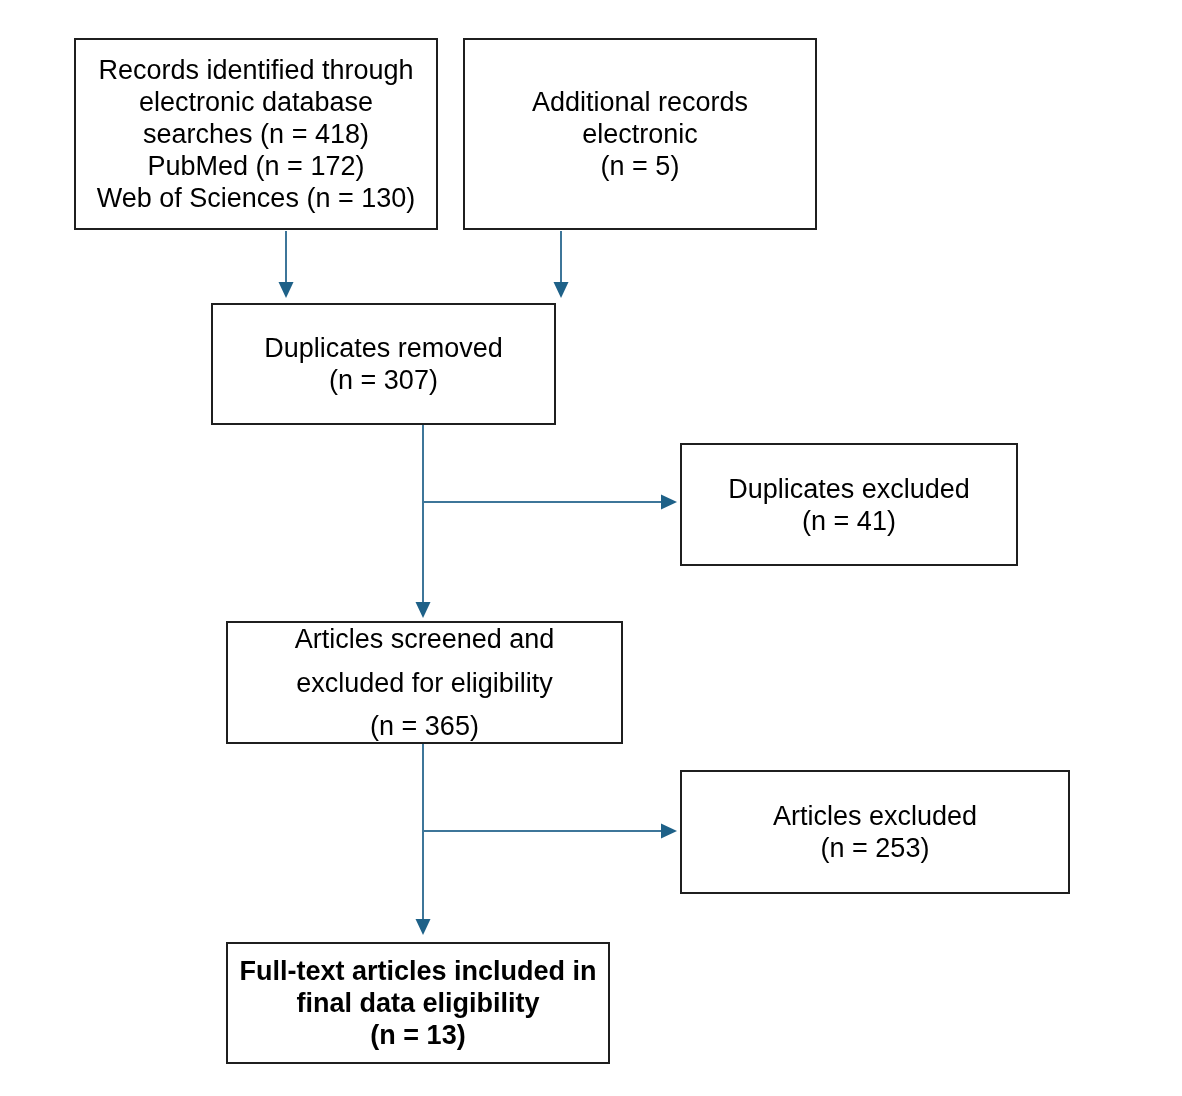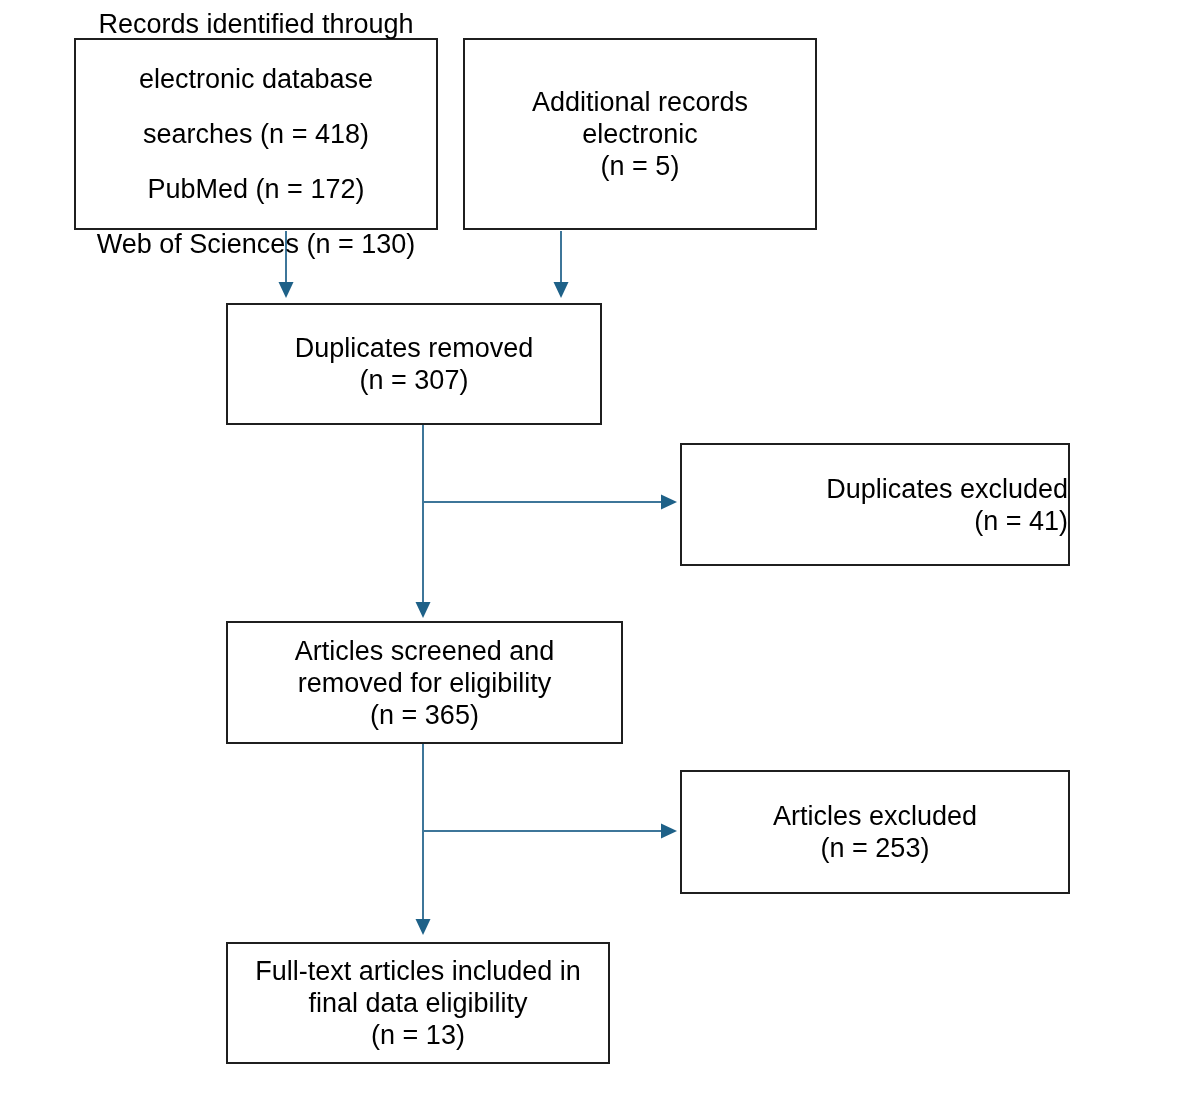--- a/index.html
+++ b/index.html
@@ -42,27 +42,27 @@
     background: var(--box-fill);
     display: flex;
     flex-direction: column;
     justify-content: center;
     align-items: center;
     text-align: center;
     font-size: 27px;
     line-height: 32px;
     color: var(--text);
   }
-  #box-records      { left: 74px;  top: 38px;  width: 364px; height: 192px; gap: 23px; }
+  #box-records      { left: 74px;  top: 38px;  width: 364px; height: 192px; }
   #box-additional   { left: 463px; top: 38px;  width: 354px; height: 192px; text-align: right; }
-  #box-dup-removed  { left: 226px; top: 303px; width: 376px; height: 122px; text-align: center; }
-  #box-dup-excluded { left: 680px; top: 443px; width: 390px; height: 123px; align-items: flex-end; }
-  #box-screened     { left: 226px; top: 621px; width: 397px; height: 123px; }
+  #box-dup-removed  { left: 211px; top: 303px; width: 345px; height: 122px; text-align: center; }
+  #box-dup-excluded { left: 680px; top: 443px; width: 338px; height: 123px; }
+  #box-screened     { left: 226px; top: 621px; width: 397px; height: 123px; justify-content: space-between; }
   #box-art-excluded { left: 680px; top: 770px; width: 390px; height: 124px; text-align: right; }
-  #box-fulltext     { left: 226px; top: 942px; width: 384px; height: 122px; }
+  #box-fulltext     { left: 226px; top: 942px; width: 384px; height: 122px; font-weight: bold; }
 </style>
 </head>
 <body>
 
 <div class="canvas">
 
   <svg class="arrows" viewBox="0 0 1182 1096" aria-hidden="true">
     <g>
       <line x1="286" y1="231" x2="286" y2="283"></line>
       <polygon points="286,298 278.5,282 293.5,282"></polygon>
@@ -108,21 +108,21 @@
     <div>(n = 307)</div>
   </div>
 
   <div class="box" id="box-dup-excluded">
     <div>Duplicates excluded</div>
     <div>(n = 41)</div>
   </div>
 
   <div class="box" id="box-screened">
     <div>Articles screened and</div>
-    <div>removed for eligibility</div>
+    <div>excluded for eligibility</div>
     <div>(n = 365)</div>
   </div>
 
   <div class="box" id="box-art-excluded">
     <div>Articles excluded</div>
     <div>(n = 253)</div>
   </div>
 
   <div class="box" id="box-fulltext">
     <div>Full-text articles included in</div>

